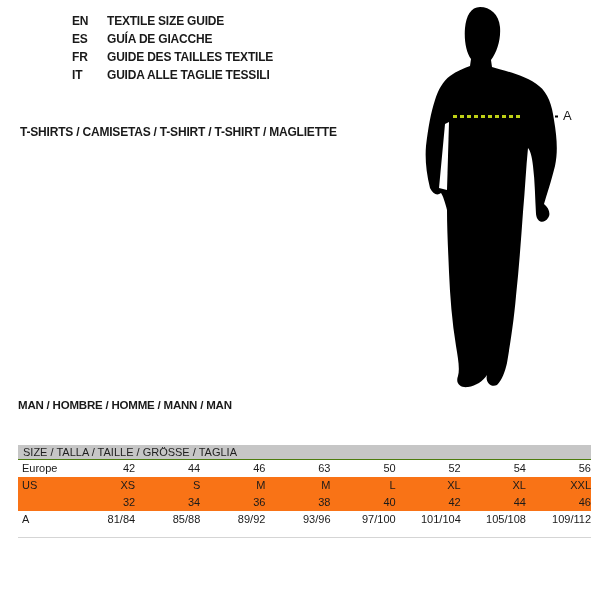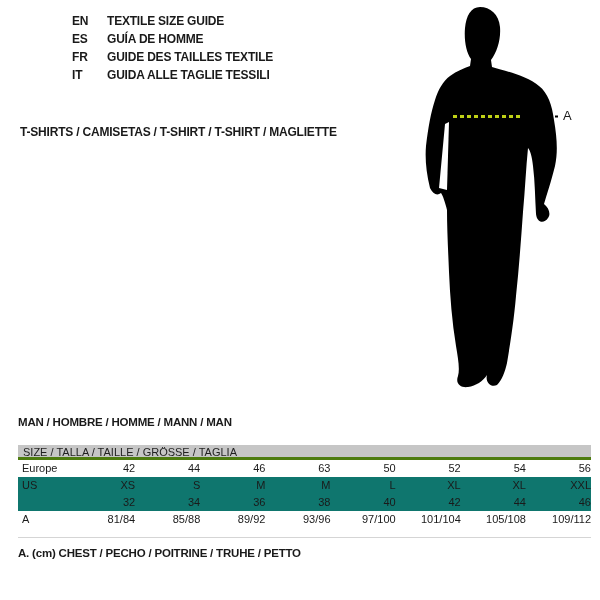--- a/index.html
+++ b/index.html
@@ -14,48 +14,48 @@
   .lang-row { display:flex; height:18px; line-height:18px; font-weight:bold; font-size:12px; letter-spacing:-0.2px;padding-left:47px; }
   .lang-row .code { width:35px; }
   
   .cats { position:absolute; left:20px; top:111px; }
   .cat-line { height:17px; line-height:17px; font-weight:bold; font-size:12px; letter-spacing:-0.2px;margin-top:13px; }
   
   .figure-wrap { position:absolute; left:408px; top:0; width:192px; height:400px; }
   .figure-wrap svg { display:block; width:192px; height:400px; }
   .measure-label { position:absolute; left:155px; top:108px; font-size:13px; color:#1a1a1a; }
   
-  .section-title { position:absolute; left:18px; top:415px; height:14px; line-height:14px;
+  .section-title { position:absolute; left:18px; top:398px; height:14px; line-height:14px;
                    font-weight:bold; font-size:11.5px; letter-spacing:-0.2px; }
   
   .size-table { position:absolute; left:18px; top:445px; width:573px; font-size:11px; }
   .st-header { height:15px; line-height:15px; background:#c6c6c6; padding-left:5px;
-               border-bottom:3px solid #4d7c0f; color:#1f1f1f; }
+               border-bottom:1px solid #4d7c0f; color:#1f1f1f; }
   .st-row { display:flex; height:17px; line-height:17px; }
-  .st-row.shaded { background:#0f766e; }
+  .st-row.shaded { background:#f97316; }
   .st-row .lbl { width:52px; padding-left:4px; text-align:left; }
   .st-row .val { flex:1; text-align:right; }
   .table-bottom-rule { position:absolute; left:18px; top:537px; width:573px; height:1px; background:#d5d5d5; }
   
   .footnote { position:absolute; left:18px; top:546px; height:14px; line-height:14px;
               font-weight:bold; font-size:11.5px; letter-spacing:-0.2px; }
 </style>
 </head>
 <body>
 
 <div class="page">
 
   <div class="langs">
     <div class="lang-row">
       <span class="code">EN</span>
       <span>TEXTILE SIZE GUIDE</span>
     </div>
     <div class="lang-row">
       <span class="code">ES</span>
-      <span>GUÍA DE HOMME</span>
+      <span>GUÍA DE GIACCHE</span>
     </div>
     <div class="lang-row">
       <span class="code">FR</span>
       <span>GUIDE DES TAILLES TEXTILE</span>
     </div>
     <div class="lang-row">
       <span class="code">IT</span>
       <span>GUIDA ALLE TAGLIE TESSILI</span>
     </div>
   </div>
@@ -154,15 +154,14 @@
       <span class="val">89/92</span>
       <span class="val">93/96</span>
       <span class="val">97/100</span>
       <span class="val">101/104</span>
       <span class="val">105/108</span>
       <span class="val">109/112</span>
     </div>
   </div>
   <div class="table-bottom-rule"></div>
 
-  <div class="footnote">A. (cm) CHEST / PECHO / POITRINE / TRUHE / PETTO</div>
 
 </div>
 
 </body></html>

